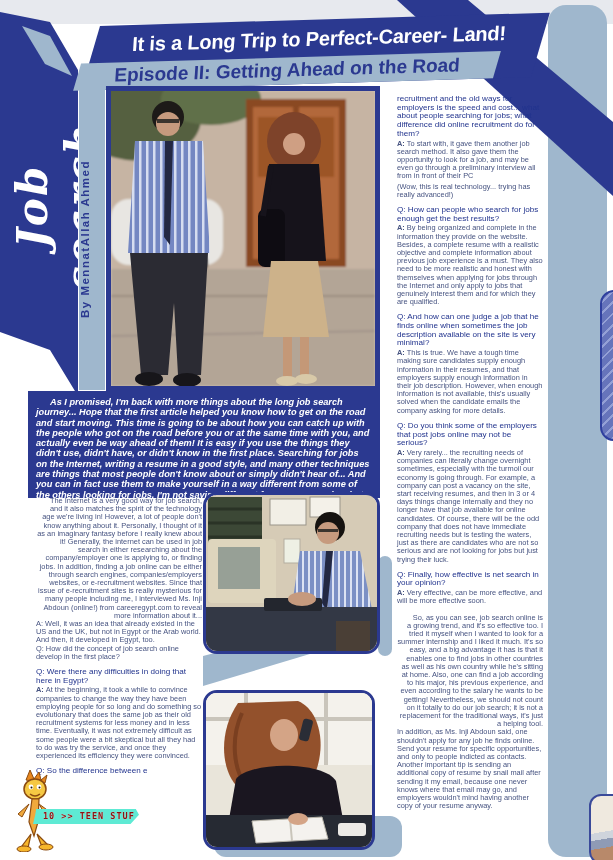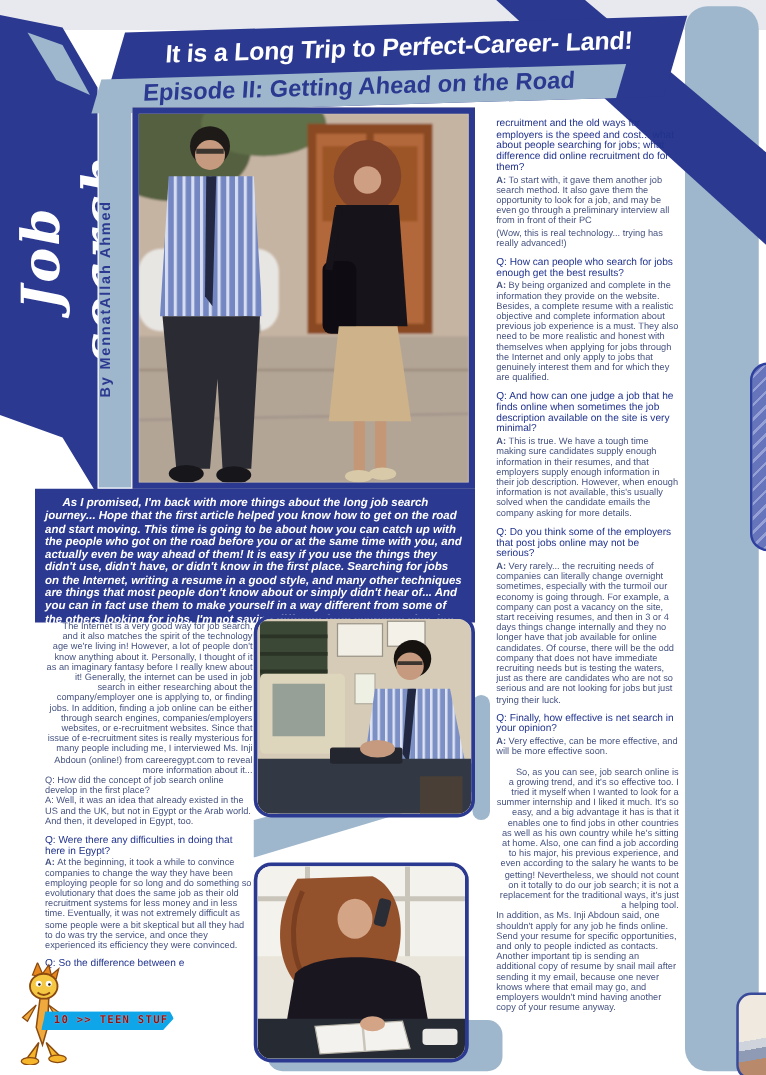--- a/index.html
+++ b/index.html
@@ -51,21 +51,21 @@
   .col-left{left:36px;top:497px;width:166px;}
   .col-right{left:397px;top:95px;width:146px;}
   .col p{margin:0;}
   .col p.sp{margin-top:2px;}
   .col .qhead{color:#21338d;font-weight:normal;font-size:8.1px;line-height:8.7px;margin-top:7px;margin-bottom:1px;}
   .col .first{margin-top:0;}
   .col .indent{text-indent:12px;text-align:right;}
   .col b{margin-right:2px;}
 
   
-  .marker{left:33px;top:809px;width:106px;height:15px;background:#0ea5e9;
+  .marker{left:33px;top:809px;width:106px;height:15px;background:#5eead4;
           clip-path:polygon(3% 0,97% 0,100% 38%,92% 100%,0 100%,2% 42%);
           font-family:"DejaVu Sans Mono",monospace;font-weight:bold;font-size:8.5px;line-height:15px;
           color:#8c1212;letter-spacing:1px;padding-left:10px;box-sizing:border-box;
           text-shadow:0 0 1px #ffc9c9;}
   svg{display:block;}
 </style>
 </head>
 <body>
 
 <div id="page">
@@ -149,22 +149,22 @@
       <ellipse cx="195" cy="288" rx="11" ry="5" fill="#d8c9a8"></ellipse>
     </svg>
   </div>
 
   <div class="abs intro-box">
     <p>As I promised, I'm back with more things about the long job search journey... Hope that the first article helped you know how to get on the road and start moving. This time is going to be about how you can catch up with the people who got on the road before you or at the same time with you, and actually even be way ahead of them! It is easy if you use the things they didn't use, didn't have, or didn't know in the first place. Searching for jobs on the Internet, writing a resume in a good style, and many other techniques are things that most people don't know about or simply didn't hear of... And you can in fact use them to make yourself in a way different from some of the others looking for jobs, I'm not saying different from everyone else, but at least you may be different from a considerable number.</p>
   </div>
 
   <div class="abs col col-left">
     <p class="indent">The Internet is a very good way for job search, and it also matches the spirit of the technology age we're living in! However, a lot of people don't know anything about it. Personally, I thought of it as an imaginary fantasy before I really knew about it! Generally, the internet can be used in job search in either researching about the company/employer one is applying to, or finding jobs. In addition, finding a job online can be either through search engines, companies/employers websites, or e-recruitment websites. Since that issue of e-recruitment sites is really mysterious for many people including me, I interviewed Ms. Inji Abdoun (online!) from careeregypt.com to reveal more information about it...</p>
+    <p>A: Well, it was an idea that already existed in the US and the UK, but not in Egypt or the Arab world. And then, it developed in Egypt, too.</p>
     <p>Q: How did the concept of job search online develop in the first place?</p>
-    <p>A: Well, it was an idea that already existed in the US and the UK, but not in Egypt or the Arab world. And then, it developed in Egypt, too.</p>
     <p class="qhead">Q: Were there any difficulties in doing that here in Egypt?</p>
     <p><b>A:</b><span>At the beginning, it took a while to convince companies to change the way they have been employing people for so long and do something so evolutionary that does the same job as their old recruitment systems for less money and in less time. Eventually, it was not extremely difficult as some people were a bit skeptical but all they had to do was try the service, and once they experienced its efficiency they were convinced.</span></p>
     <p class="qhead">Q: So the difference between e</p>
   </div>
 
   <div class="abs col col-right">
     <p class="qhead first">recruitment and the old ways for employers is the speed and cost... what about people searching for jobs; what difference did online recruitment do for them?</p>
     <p><b>A:</b><span>To start with, it gave them another job search method. It also gave them the opportunity to look for a job, and may be even go through a preliminary interview all from in front of their PC</span></p>
     <p class="sp">(Wow, this is real technology... trying has really advanced!)</p>
     <p class="qhead">Q: How can people who search for jobs enough get the best results?</p>

